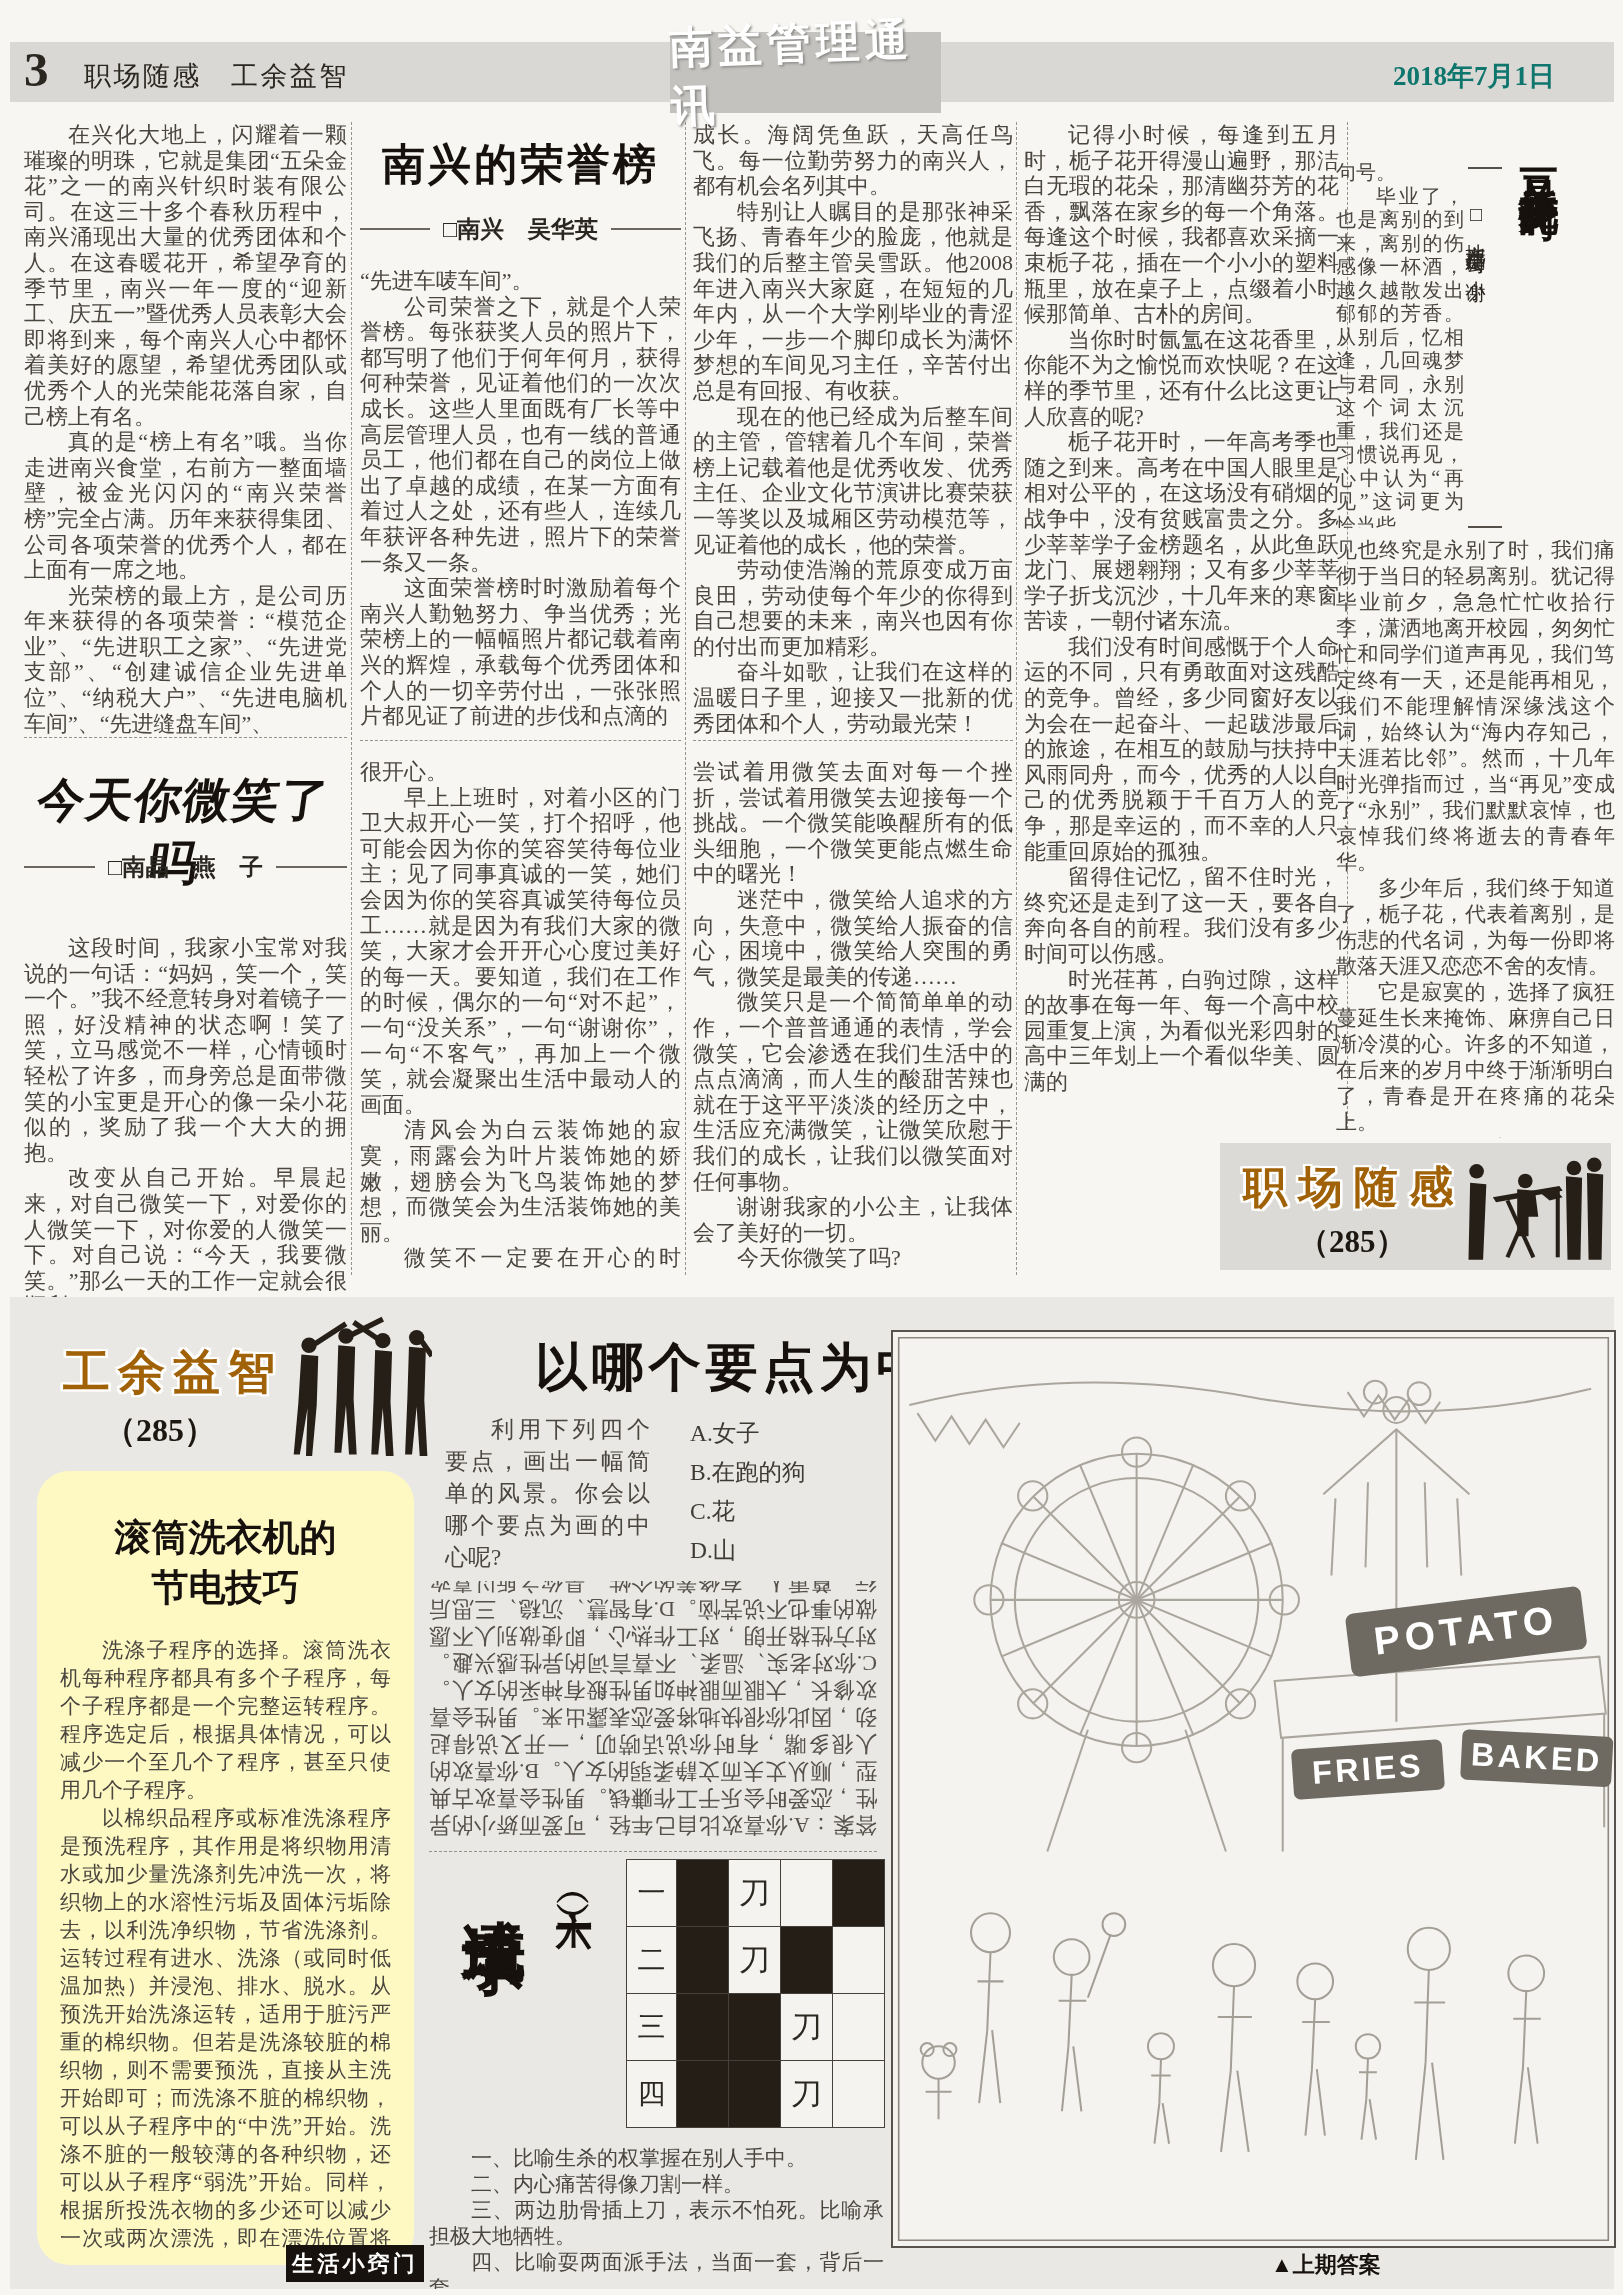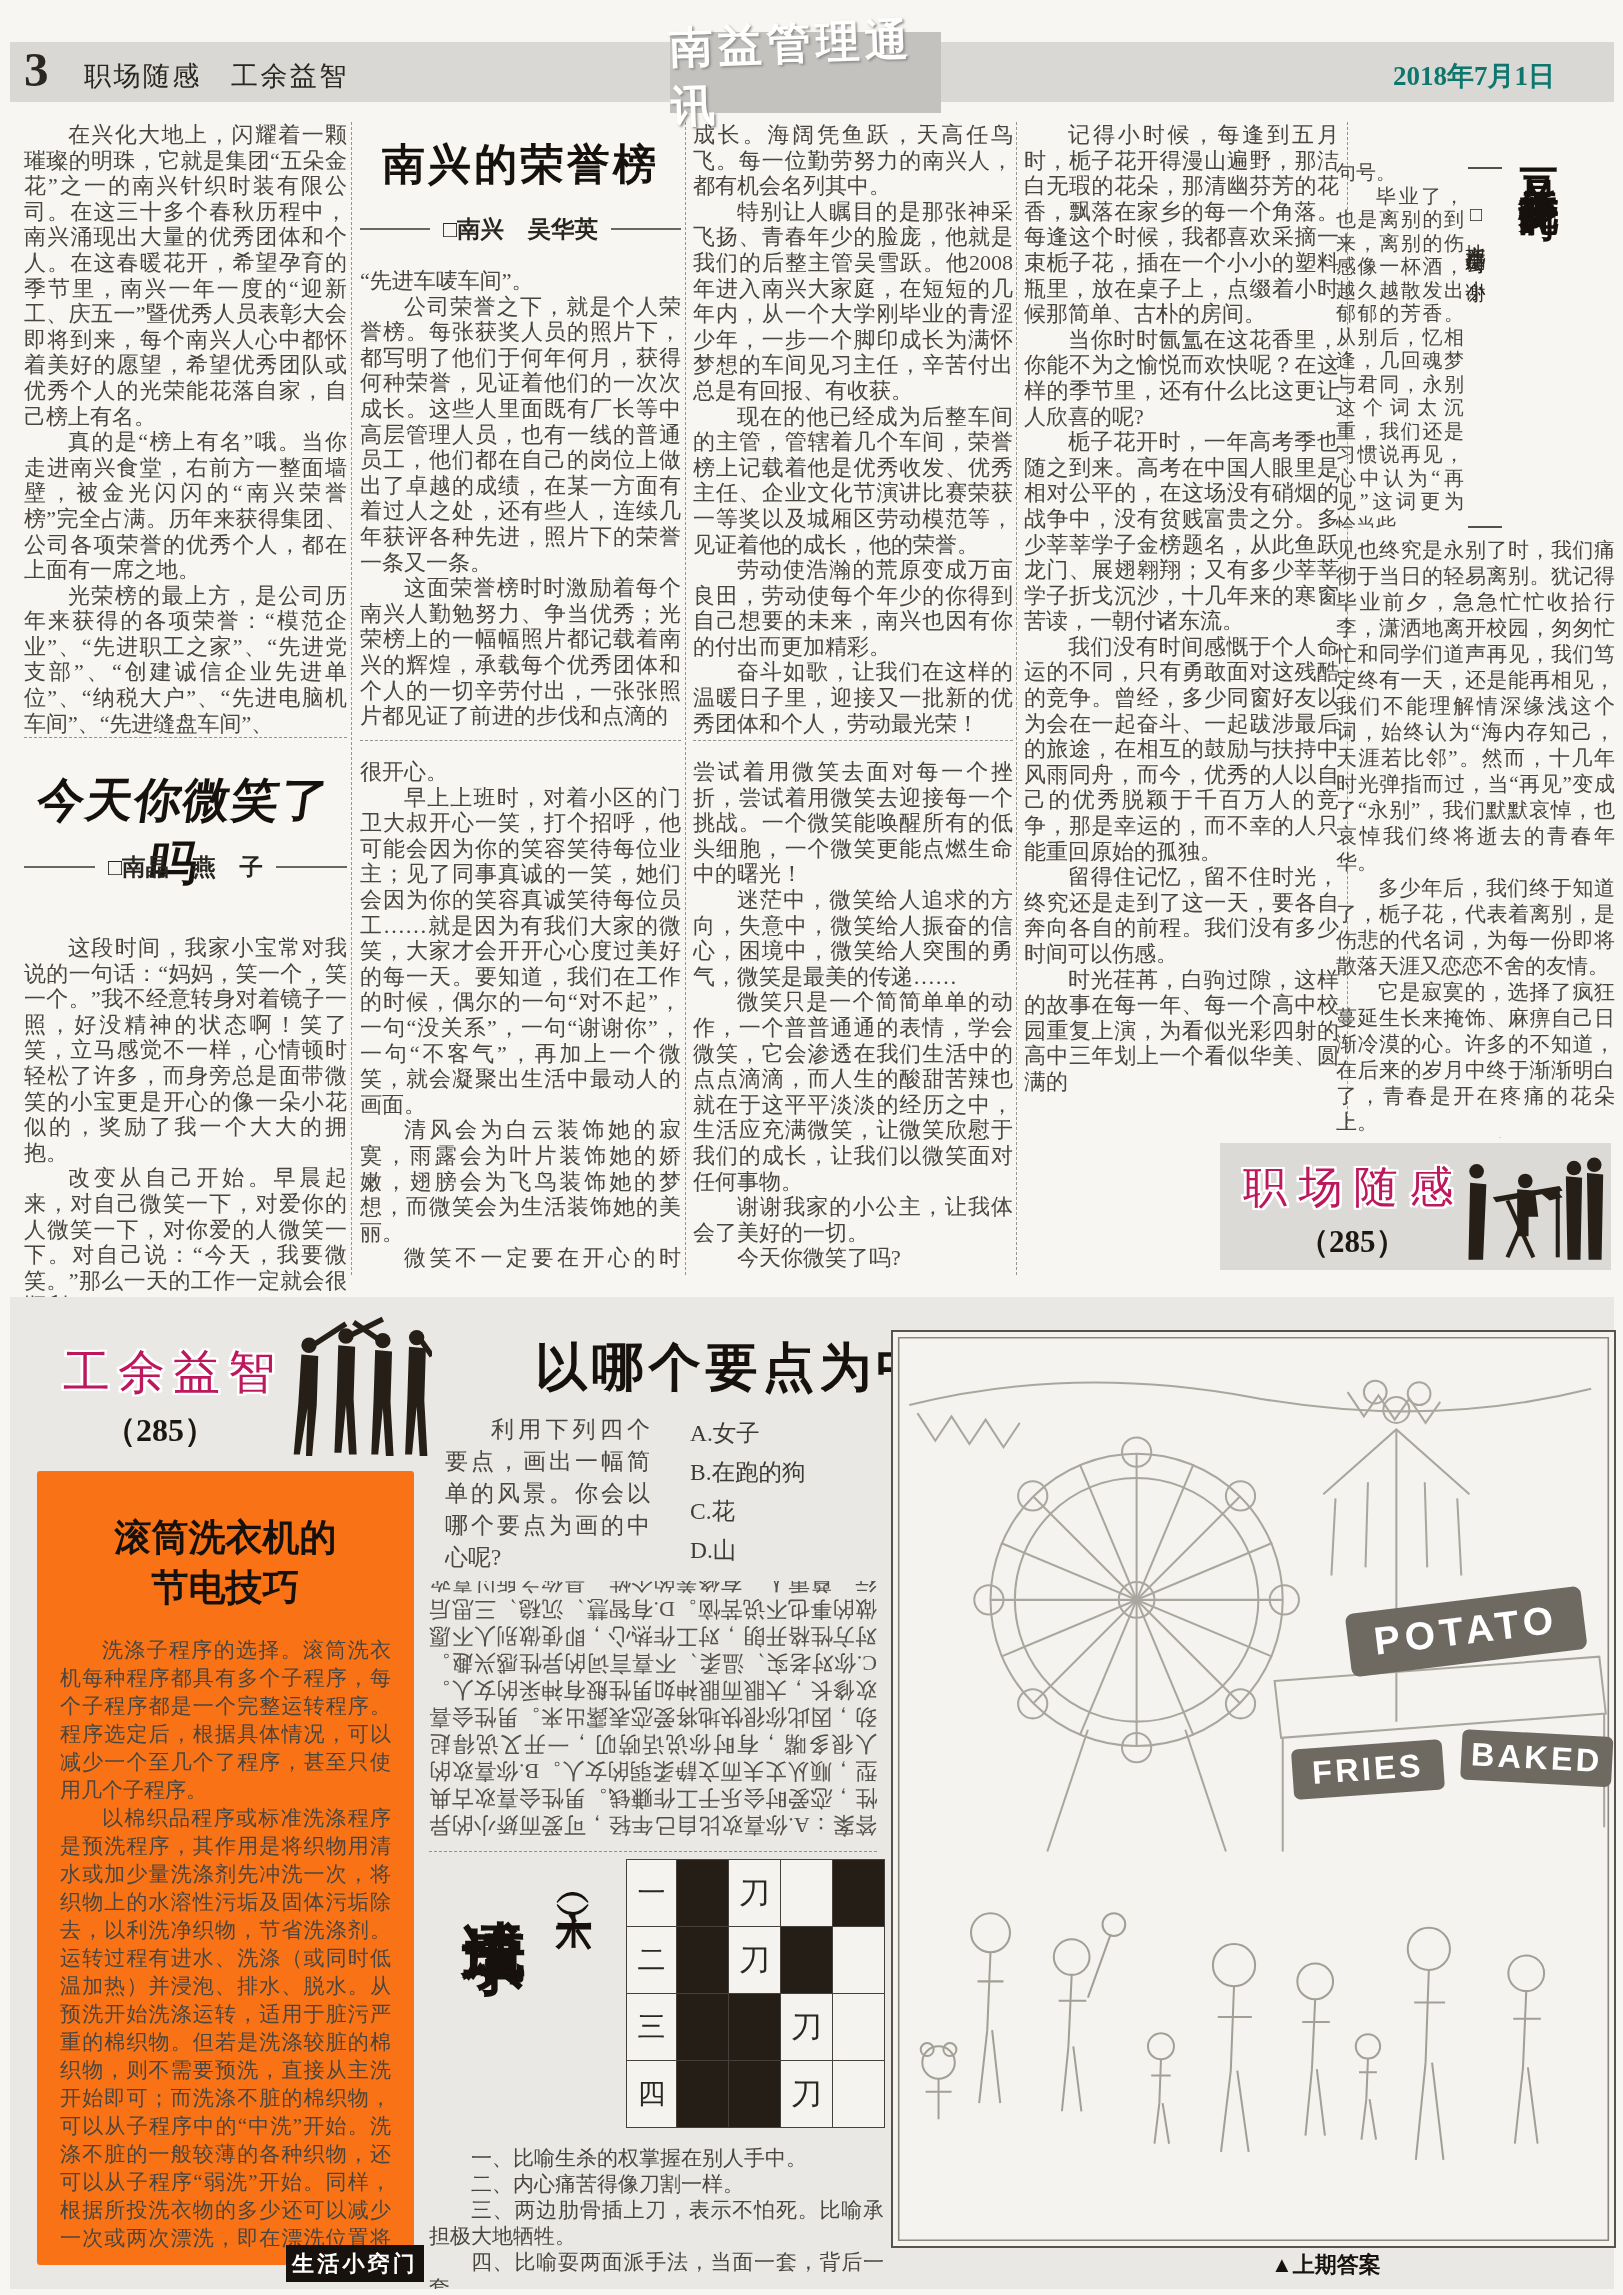--- a/index.html
+++ b/index.html
@@ -22,26 +22,26 @@
   .hl-big{font-size:43px;letter-spacing:3.2px;}
   .hl-italic{font-size:47px;letter-spacing:1.6px;transform:skewX(-8deg);}
   .byline{display:flex;align-items:center;gap:13px;color:#2a2620;font-size:23.5px;font-weight:bold;}
   .byline .rule{flex:1;height:1.6px;background:#6b6760;}
   .vsep{border-left:1.6px dashed #96938c;}
   .hsep{border-top:1.6px dashed #96938c;}
   .vert{writing-mode:vertical-rl;}
   .vert-title{font-size:40px;font-weight:900;color:#16110c;letter-spacing:3.2px;}
   .vert-byline{font-size:20px;color:#2a2620;letter-spacing:2.4px;}
   .badge-box{background:#dcdad6;}
-  .outline-text{font-weight:400;color:#be185d;
+  .outline-text{font-weight:700;color:#a16207;
     text-shadow:-2.4px -2.4px 0 #fff,2.4px -2.4px 0 #fff,-2.4px 2.4px 0 #fff,2.4px 2.4px 0 #fff,0 -2.4px 0 #fff,0 2.4px 0 #fff,-2.4px 0 0 #fff,2.4px 0 0 #fff;}
   .badge-num{font-weight:bold;color:#1d1711;}
   
   .bottom-bg{background:#e9e8e4;}
-  .washer-box{background:#f97316;border-radius:3px;}
+  .washer-box{background:#fef9c3;border-radius:32px;}
   .washer-title{font-size:37px;line-height:50px;font-weight:bold;color:#16110c;text-align:center;}
   .puzzle-title{font-size:52px;font-weight:bold;color:#16110c;letter-spacing:4.9px;text-align:center;}
   .rotated{transform:rotate(180deg);}
   .cw-grid{display:grid;grid-template-columns:50px 52px 52px 52px 52px;grid-auto-rows:67px;}
   .cw-cell{border:1.6px solid #45403a;background:#f4f3ef;display:flex;align-items:center;justify-content:center;
            font-size:31px;color:#2a2620;margin:-0.8px 0 0 -0.8px;}
   .cw-black{background:#241e17;}
   .cw-label{font-size:28px;}
   .clues{font-size:21px;line-height:26px;text-align:justify;color:#4a463f;}
   .clues p{margin:0;text-indent:2em;}

